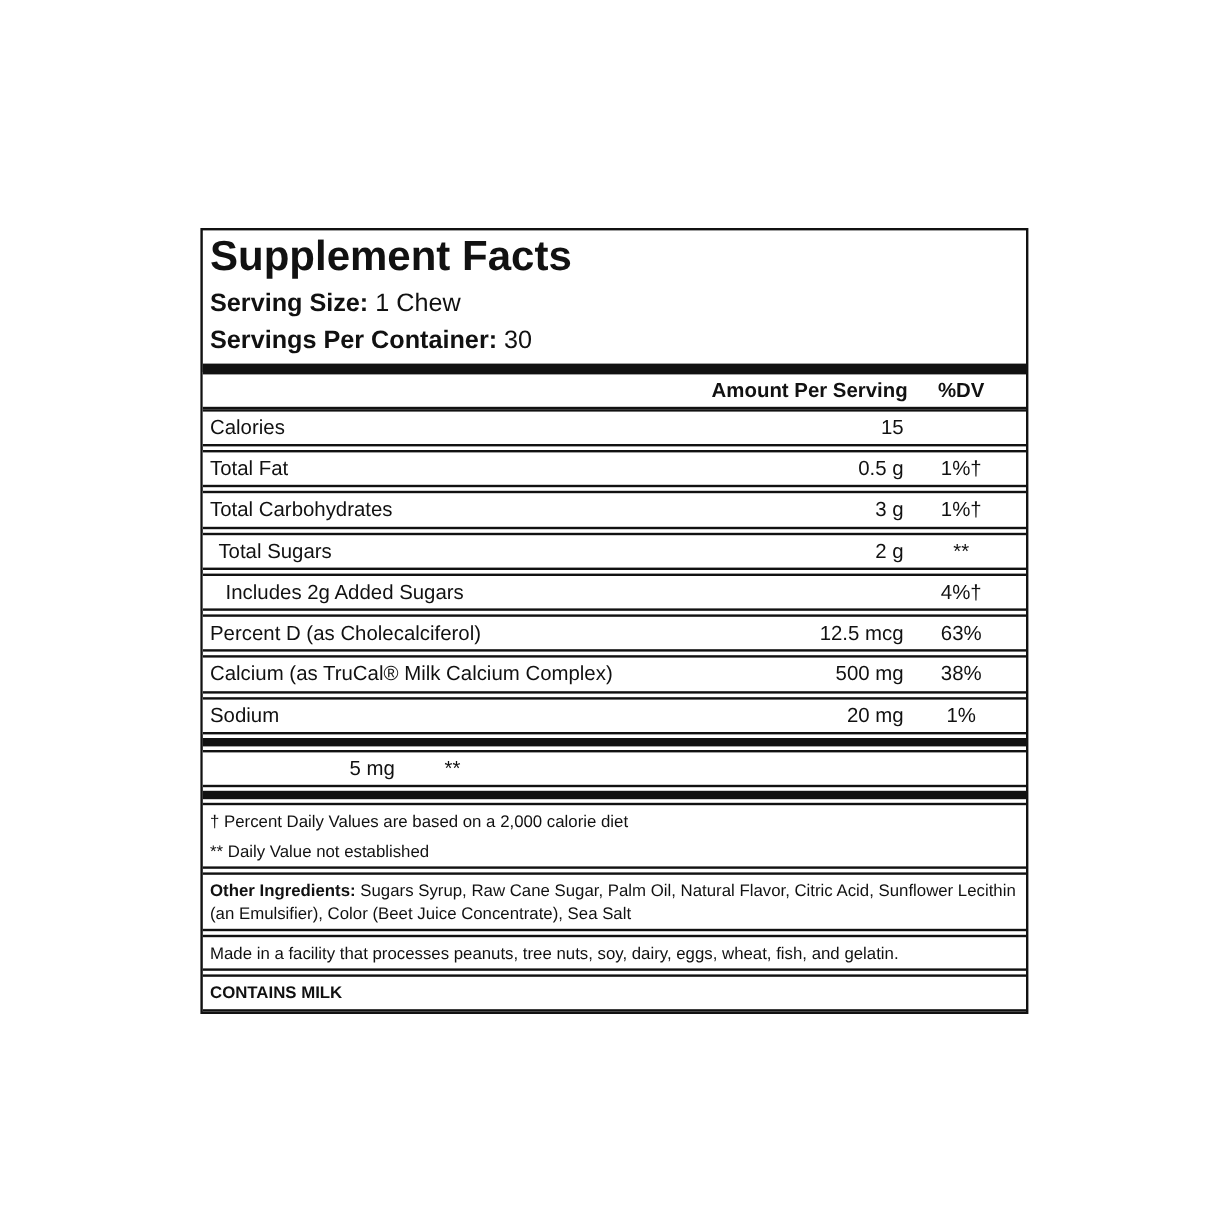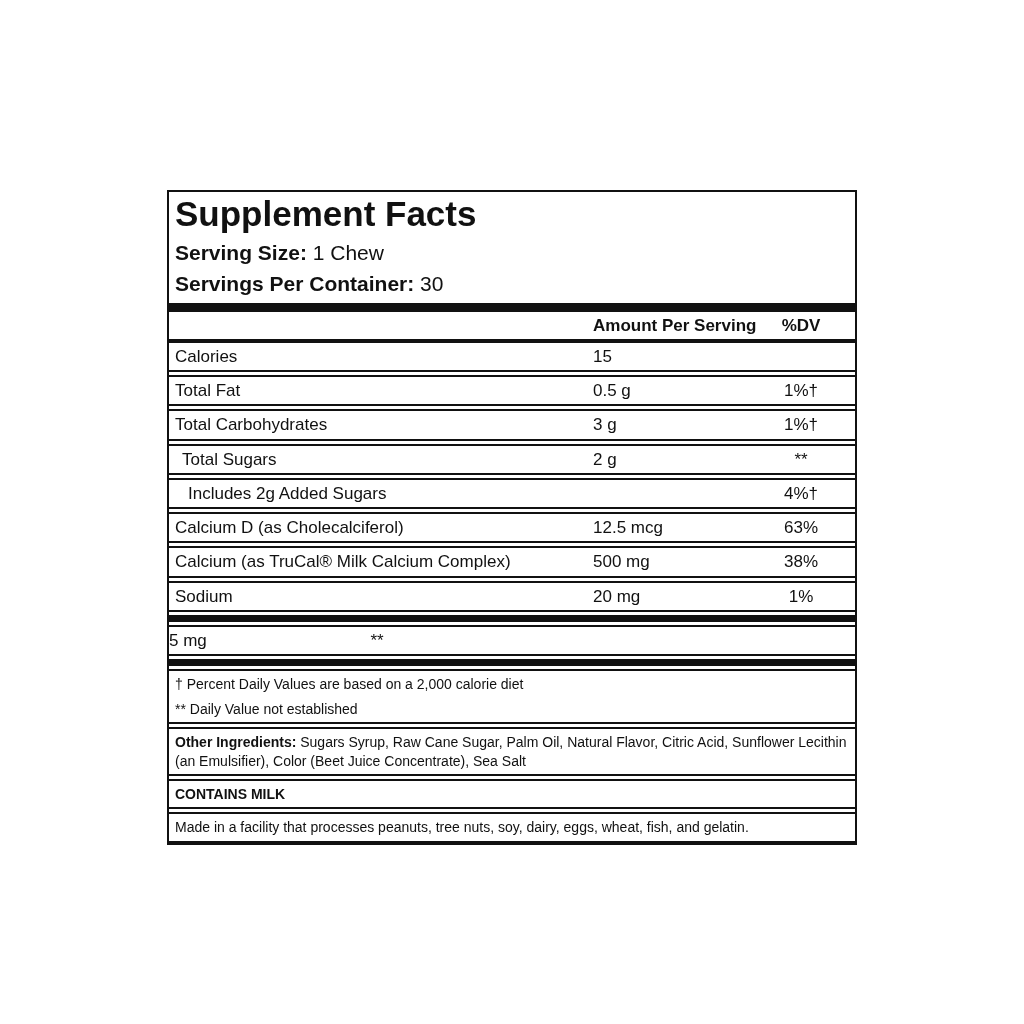--- a/index.html
+++ b/index.html
@@ -51,21 +51,21 @@
     margin-top: 3px;
     display: flex;
     align-items: center;
     font-size: 17px;
     line-height: 1.25;
     padding: 3px 0;
     background: #ffffff;
   }
   .row:first-child { margin-top: 0; }
   .c-name { flex: 1; padding-left: 6px; }
-  .c-amount { width: 160px; text-align: left; white-space: nowrap; }
+  .c-amount { width: 160px; text-align: right; white-space: nowrap; }
   .c-dv { width: 96px; text-align: center; padding-right: 6px; white-space: nowrap; }
   .indent1 { padding-left: 13px; }
   .indent2 { padding-left: 19px; }
   .hdr-row { font-weight: bold; }
   .note-box {
     border-top: 2px solid #111111;
     border-bottom: 2px solid #111111;
     margin-top: 3px;
     font-size: 14px;
     line-height: 1.32;
@@ -120,21 +120,21 @@
     <span class="c-name indent1">Total Sugars</span>
     <span class="c-amount">2 g</span>
     <span class="c-dv">**</span>
   </div>
           <div class="row">
     <span class="c-name indent2">Includes 2g Added Sugars</span>
     <span class="c-amount"></span>
     <span class="c-dv">4%†</span>
   </div>
           <div class="row">
-    <span class="c-name">Calcium D (as Cholecalciferol)</span>
+    <span class="c-name">Percent D (as Cholecalciferol)</span>
     <span class="c-amount">12.5 mcg</span>
     <span class="c-dv">63%</span>
   </div>
           <div class="row">
     <span class="c-name">Calcium (as TruCal® Milk Calcium Complex)</span>
     <span class="c-amount">500 mg</span>
     <span class="c-dv">38%</span>
   </div>
           <div class="row">
     <span class="c-name">Sodium</span>
@@ -153,18 +153,18 @@
 
     <div class="note-box">
       <p>† Percent Daily Values are based on a 2,000 calorie diet</p>
       <p>** Daily Value not established</p>
     </div>
 
     <div class="note-box">
       <span class="bold">Other Ingredients:</span><span> Sugars Syrup, Raw Cane Sugar, Palm Oil, Natural Flavor, Citric Acid, Sunflower Lecithin (an Emulsifier), Color (Beet Juice Concentrate), Sea Salt</span>
     </div>
 
+    <div class="note-box">Made in a facility that processes peanuts, tree nuts, soy, dairy, eggs, wheat, fish, and gelatin.</div>
+
     <div class="note-box bold">CONTAINS MILK</div>
-
-    <div class="note-box">Made in a facility that processes peanuts, tree nuts, soy, dairy, eggs, wheat, fish, and gelatin.</div>
 
   </div>
 </div>
 
 </body></html>

